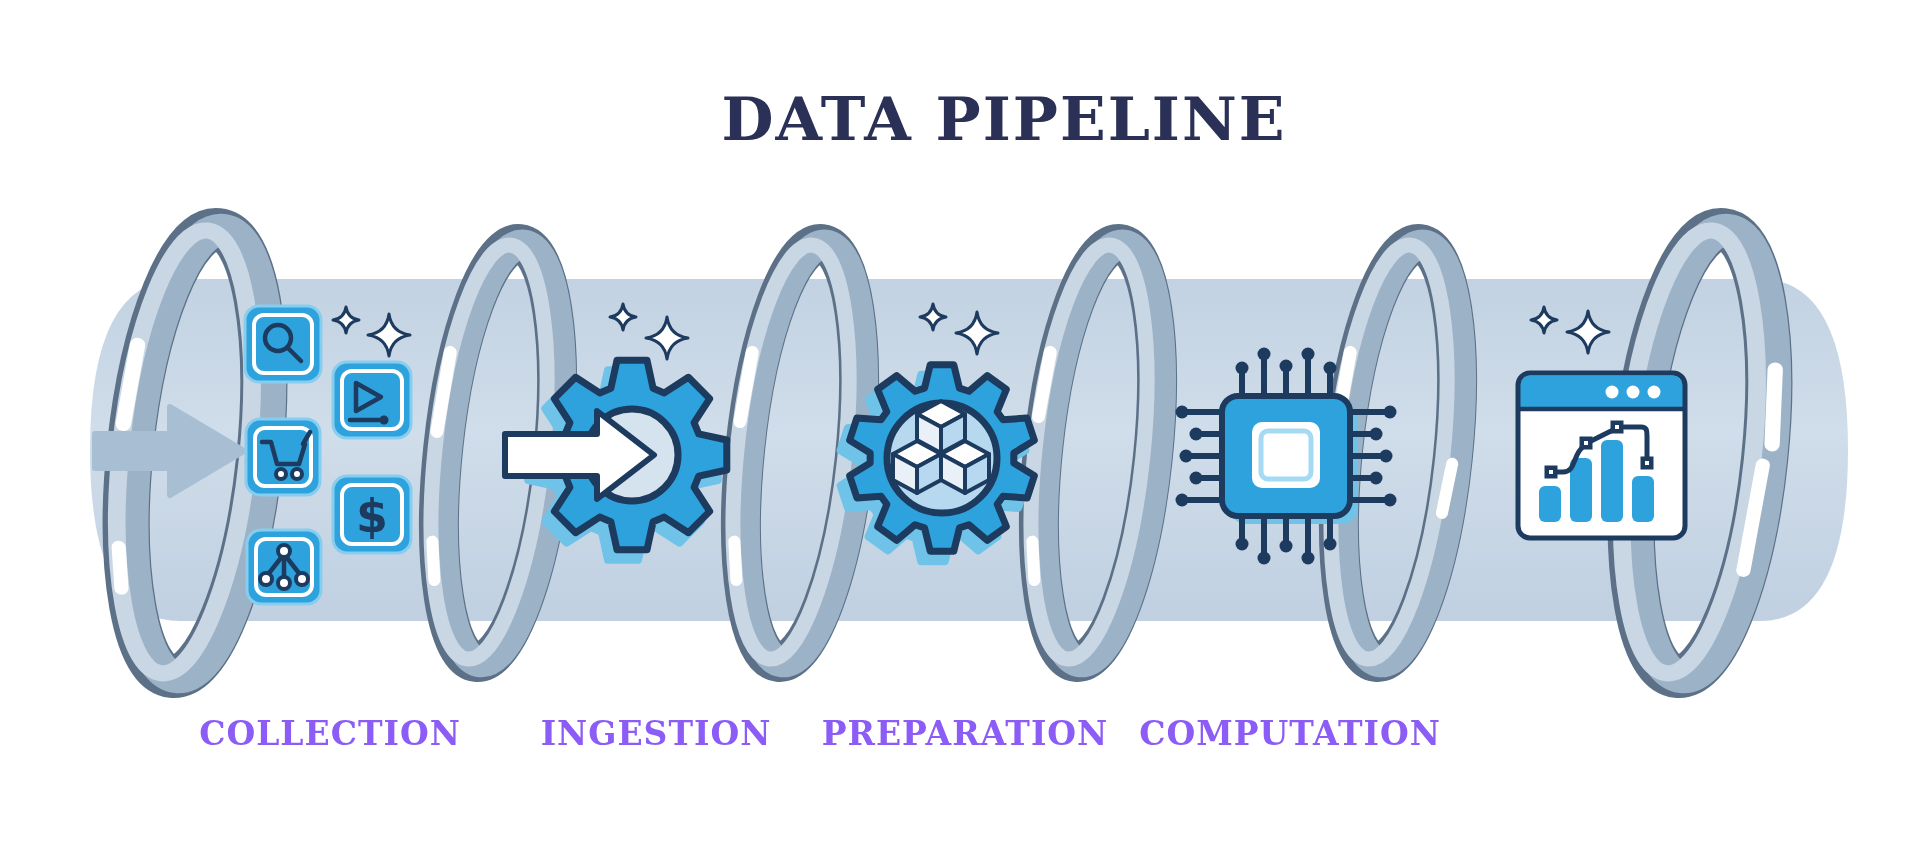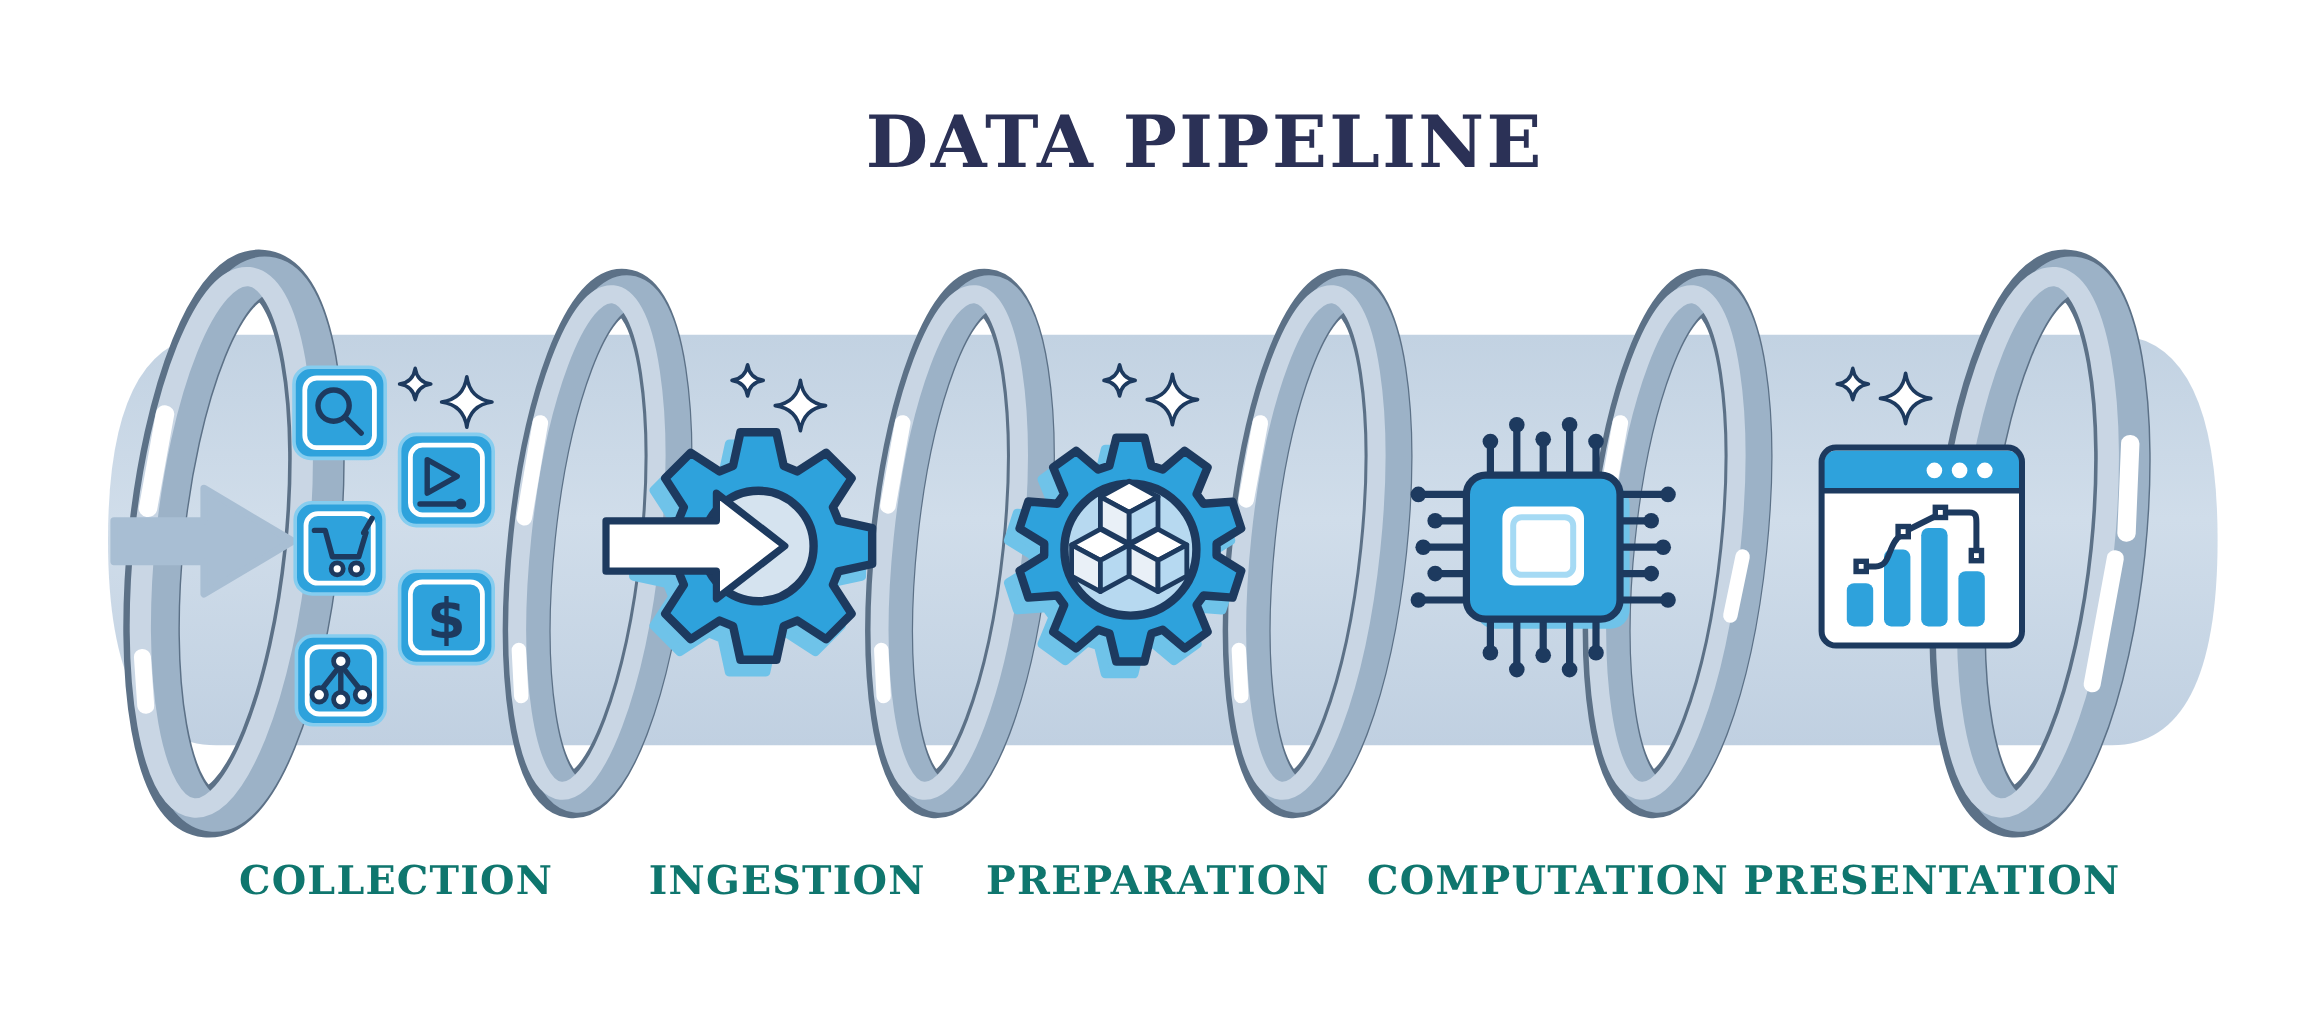--- a/index.html
+++ b/index.html
@@ -2,21 +2,21 @@
 <html><head>
 <meta charset="utf-8">
 <style>
   html,body{margin:0;padding:0;background:#ffffff;}
   .canvas{position:relative;width:1920px;height:853px;background:#ffffff;overflow:hidden;
           font-family:"DejaVu Serif","Liberation Serif",serif;}
   .title{position:absolute;left:0;top:84px;width:100%;text-align:center;
          font-size:60px;font-weight:bold;letter-spacing:2px;color:#2b3156;padding-left:44px;}
   .labels{position:absolute;left:0;top:0;width:100%;height:100%;pointer-events:none;}
   .stage-label{position:absolute;top:714px;transform:translateX(-50%);
-               font-size:33px;font-weight:bold;letter-spacing:1px;color:#0f766e;white-space:nowrap;}
+               font-size:33px;font-weight:bold;letter-spacing:1px;color:#8b5cf6;white-space:nowrap;}
   svg{position:absolute;left:0;top:0;}
   .ring-outline{fill:none;stroke:#5c7187;}
   .ring-face{fill:none;stroke:#9cb2c7;}
   .ring-light{fill:none;stroke:#c9d6e4;}
   .ring-glint{fill:none;stroke:#ffffff;stroke-linecap:round;}
   .tile{fill:#2ea2dc;stroke:#86cdef;stroke-width:3;}
   .tile-inner{fill:none;stroke:#ffffff;stroke-width:4;}
   .glyph{fill:none;stroke:#1d3a5f;stroke-width:4.5;stroke-linejoin:round;stroke-linecap:round;}
   .spark{fill:#ffffff;stroke:#1d3a5f;stroke-width:3;stroke-linejoin:round;}
   .gear-main{fill:#2ea2dc;stroke:#1d3a5f;stroke-width:7;stroke-linejoin:round;}
@@ -261,15 +261,14 @@
         <path class="spark" transform="translate(1588,332)" d="M0,-21 Q2.6,-2.6 21,0 Q2.6,2.6 0,21 Q-2.6,2.6 -21,0 Q-2.6,-2.6 0,-21 Z"></path>
       </g>
     </g>
   </svg>
 
   <div class="labels">
     <div class="stage-label" style="left:330px">COLLECTION</div>
     <div class="stage-label" style="left:656px">INGESTION</div>
     <div class="stage-label" style="left:1290px">COMPUTATION</div>
     <div class="stage-label" style="left:965px">PREPARATION</div>
-    <div class="stage-label" style="left:1610px">PRESENTATION</div>
   </div>
 </div>
 
 </body></html>

